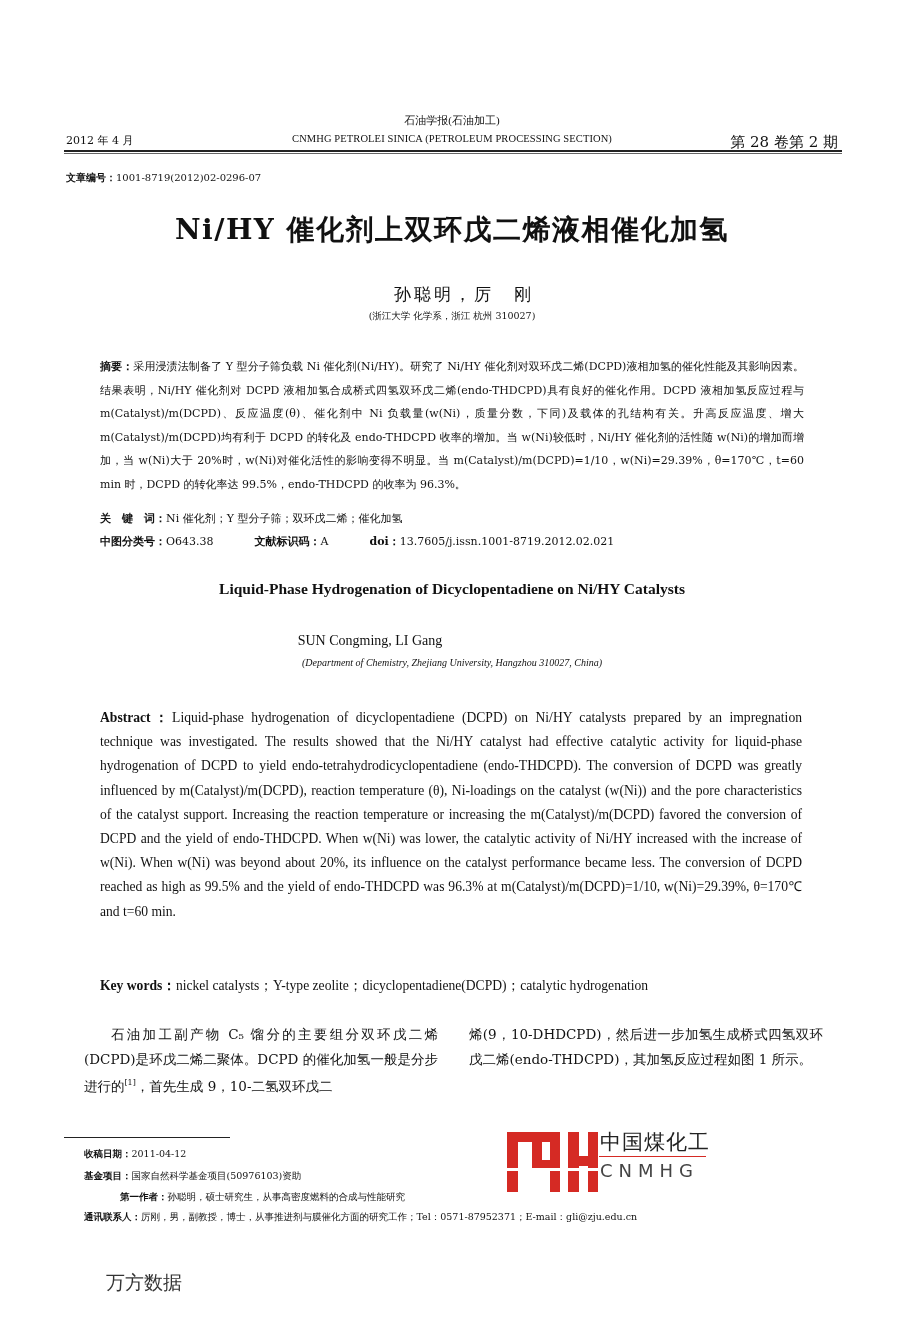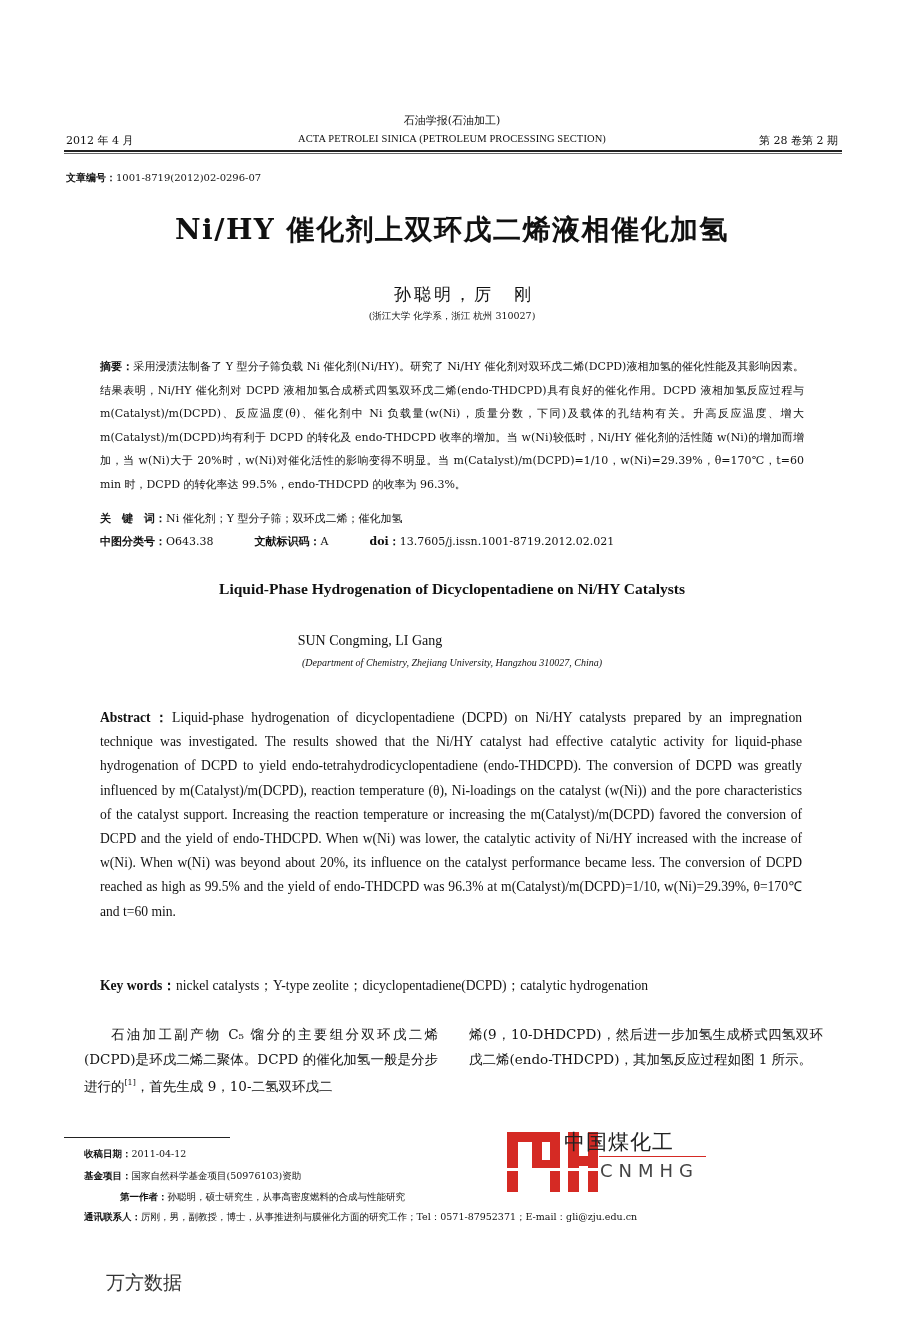--- a/index.html
+++ b/index.html
@@ -1,23 +1,23 @@
 <!DOCTYPE html>
 <html><head>
 <meta charset="utf-8">
 <style>
   html, body { margin:0; padding:0; background:#ffffff; }
   body { width:904px; height:1318px; position:relative; overflow:hidden; color:#111; font-family:"DejaVu Serif", serif; }
   .abs { position:absolute; }
 
   
-  #hdr-journal-cn { left:0; width:904px; top:113px; text-align:center; font-size:11px; }
+  #hdr-journal-cn { left:0; width:904px; top:113px; text-align:center; font-size:11px;font-family:Liberation Serif, serif; }
   #hdr-date { left:66px; top:133px; font-size:11px; }
   #hdr-journal-en { left:0; width:904px; top:133px; text-align:center; font-size:10.5px; letter-spacing:0.1px; font-family:"Liberation Serif", serif; }
-  #hdr-volume { right:66px; top:133px; font-size:11px; }
+  #hdr-volume { right:66px; top:133px; font-size:15px; }
   #hdr-rule { left:64px; width:778px; top:150px; height:0; border-top:2px solid #222; }
   #hdr-rule2 { left:64px; width:778px; top:153px; height:0; border-top:0.6px solid #666; }
 
   #article-no { left:66px; top:171px; font-size:10px;text-align:center; }
   #article-no b { font-weight:bold; }
 
   #title-cn { left:0; width:904px; top:211px; text-align:center; font-size:28px; font-weight:bold; letter-spacing:1.5px; }
   #authors-cn { left:0; width:904px; top:283px; text-align:center; font-size:17px; letter-spacing:3px;margin-left:12px; }
   #affil-cn { left:0; width:904px; top:310px; text-align:center; font-size:9.5px; }
 
@@ -42,32 +42,32 @@
 
   #fn-rule { left:64px; width:166px; top:1137px; border-top:1px solid #222; }
   .fn { left:84px; font-size:9.5px; }
   #fn-received { top:1148px; }
   #fn-fund { top:1170px; }
   #fn-author { top:1191px;margin-left:36px; }
   #fn-contact { top:1211px; }
   .fn b { font-weight:bold; }
 
   #logo { left:505px; top:1128px; width:210px; height:64px; }
-  #logo-cn { left:564px; top:1128px; font-size:21px; font-family:"DejaVu Sans", sans-serif; color:#222; letter-spacing:1px; }
+  #logo-cn { left:600px; top:1128px; font-size:21px; font-family:"DejaVu Sans", sans-serif; color:#222; letter-spacing:1px; }
   #logo-line { left:599px; top:1156px; width:107px; border-top:1.5px solid #d52a24; }
   #logo-en { left:600px; top:1160px; font-size:18px; font-family:"DejaVu Sans", sans-serif; color:#444; letter-spacing:6px; }
 
   #watermark { left:90px; top:1270px; font-size:19px; font-family:"DejaVu Sans", sans-serif; color:#333;margin-left:16px; }
 </style>
 </head>
 <body>
 
 <div class="abs" id="hdr-journal-cn">石油学报(石油加工)</div>
 <div class="abs" id="hdr-date">2012 年 4 月</div>
-<div class="abs" id="hdr-journal-en">ACTA PETROLEI SINICA (PETROLEUM PROCESSING SECTION)</div>
+<div class="abs" id="hdr-journal-en">CNMHG PETROLEI SINICA (PETROLEUM PROCESSING SECTION)</div>
 <div class="abs" id="hdr-volume">第 28 卷第 2 期</div>
 <div class="abs" id="hdr-rule"></div>
 <div class="abs" id="hdr-rule2"></div>
 
 <div class="abs" id="article-no">
   <b>文章编号：</b><span>1001-8719(2012)02-0296-07</span>
 </div>
 
 <div class="abs" id="title-cn">Ni/HY 催化剂上双环戊二烯液相催化加氢</div>
 <div class="abs" id="authors-cn">孙聪明，厉　刚</div>

